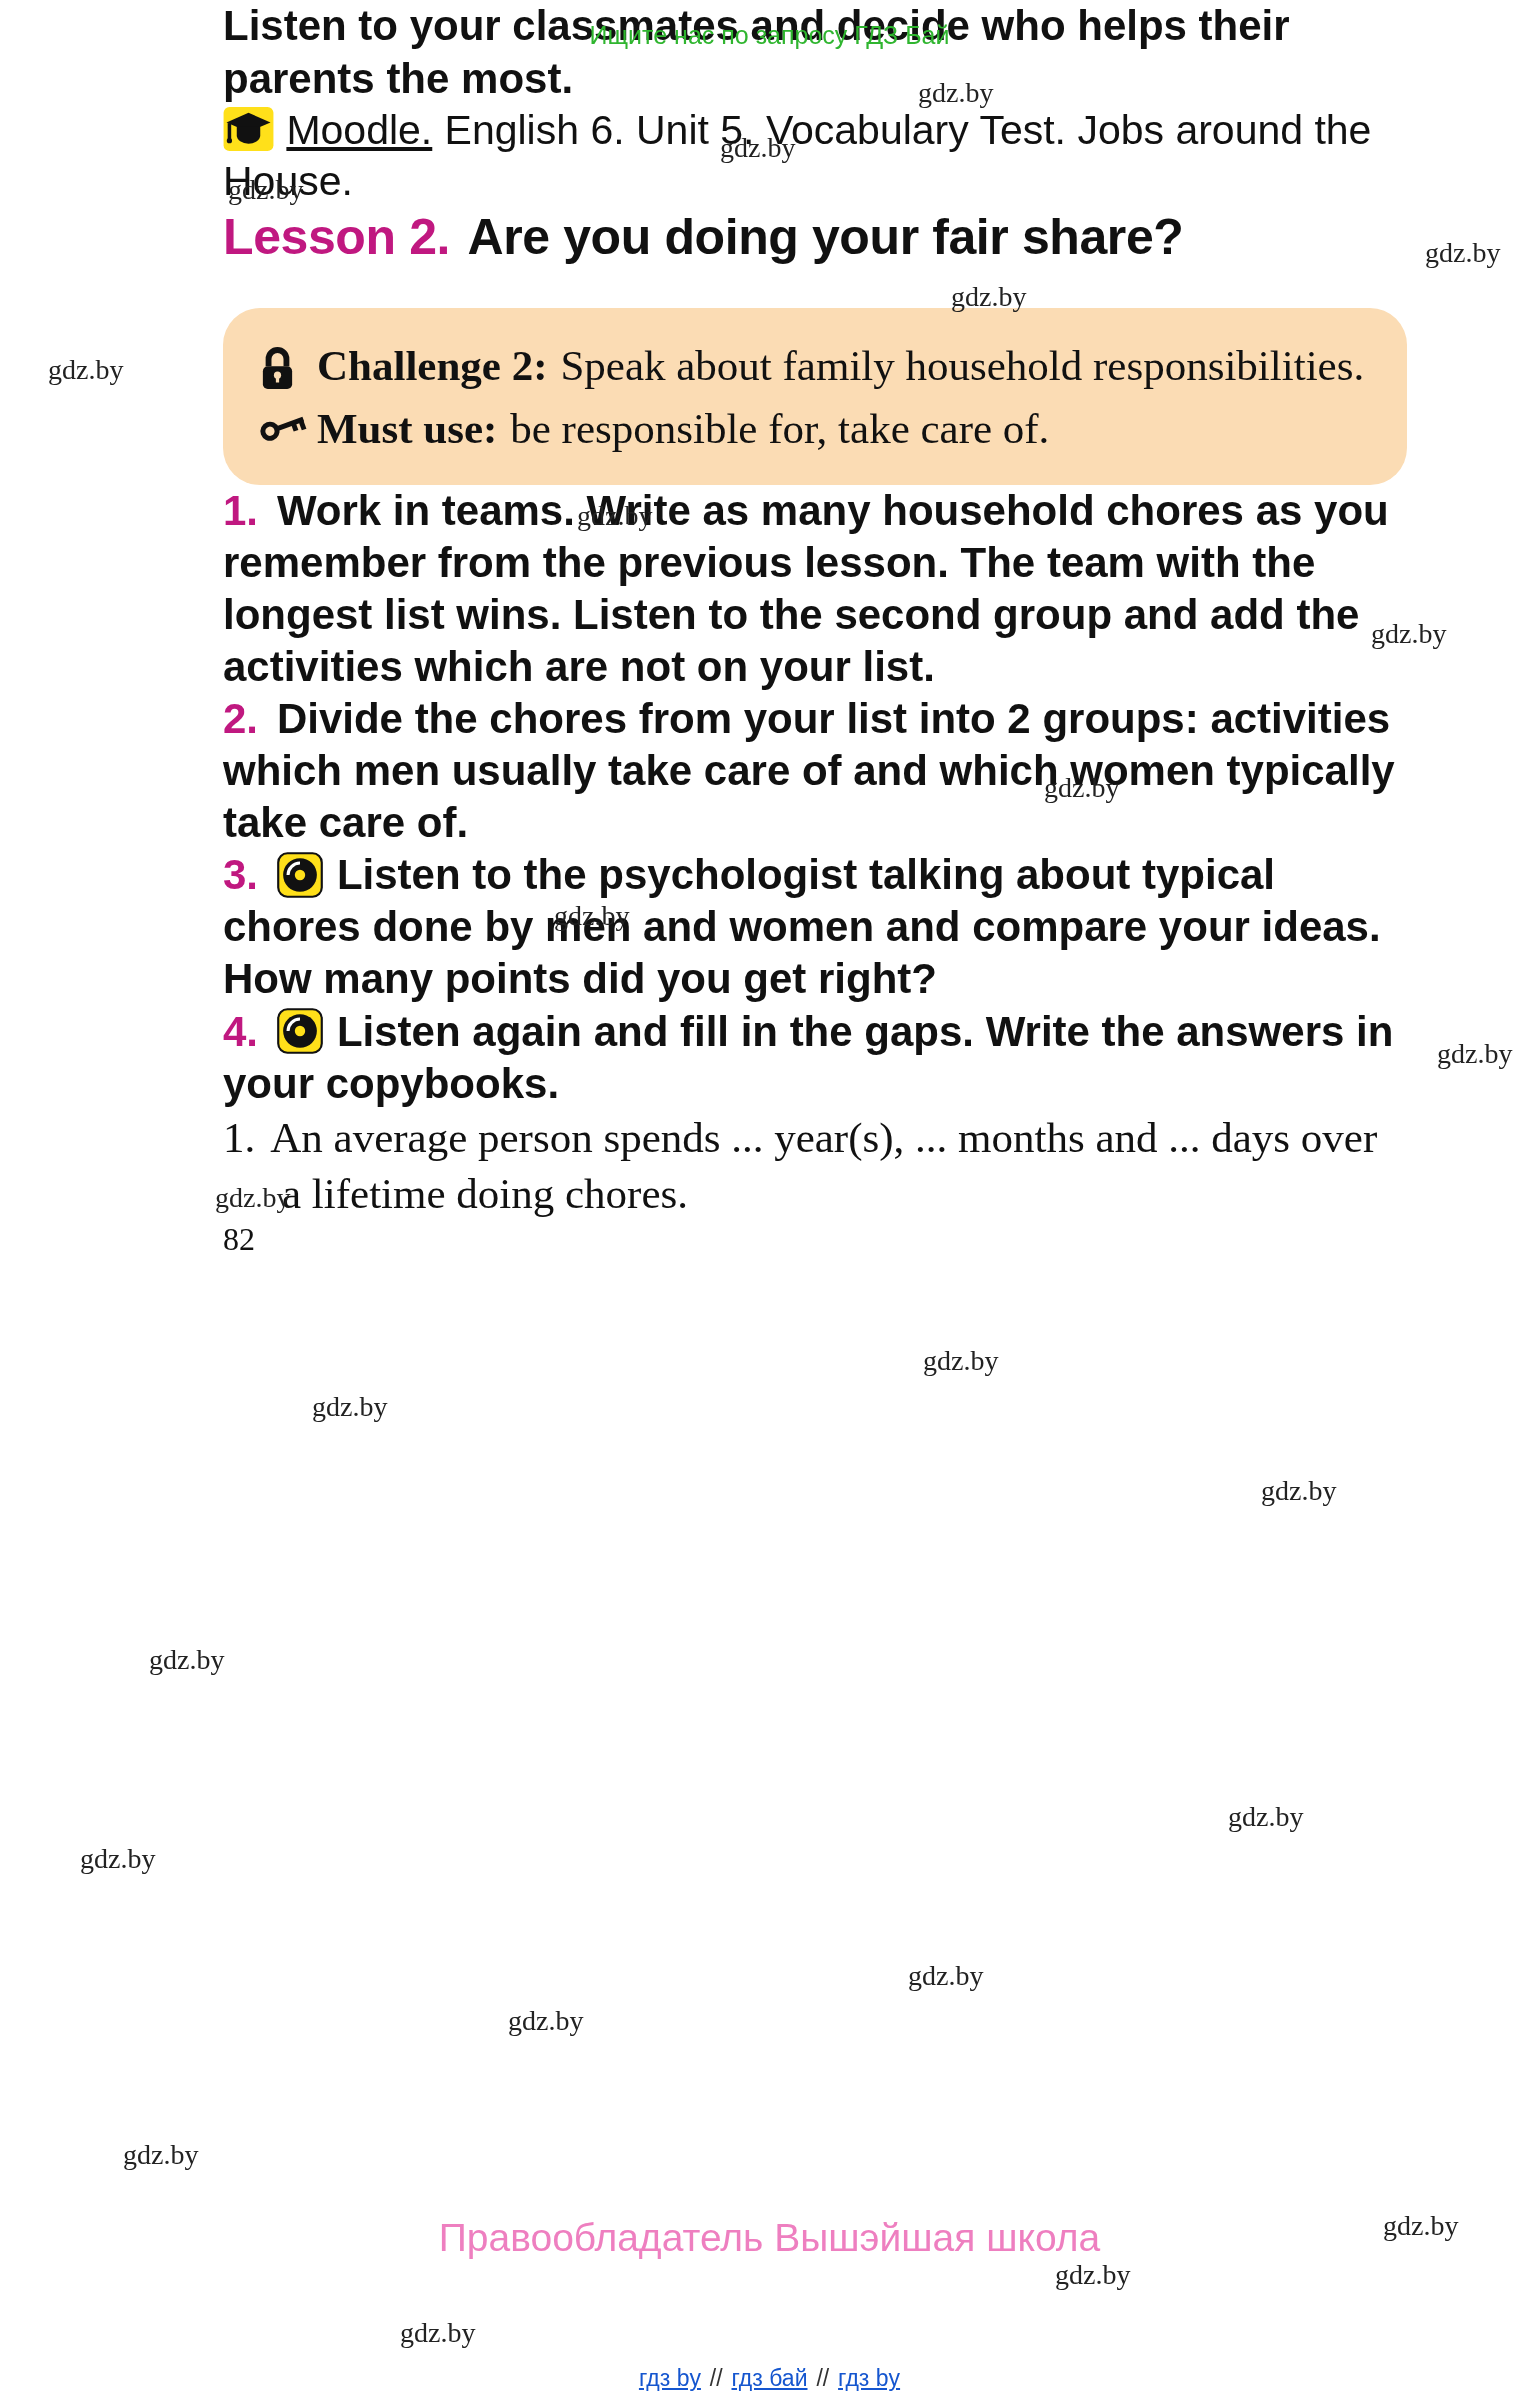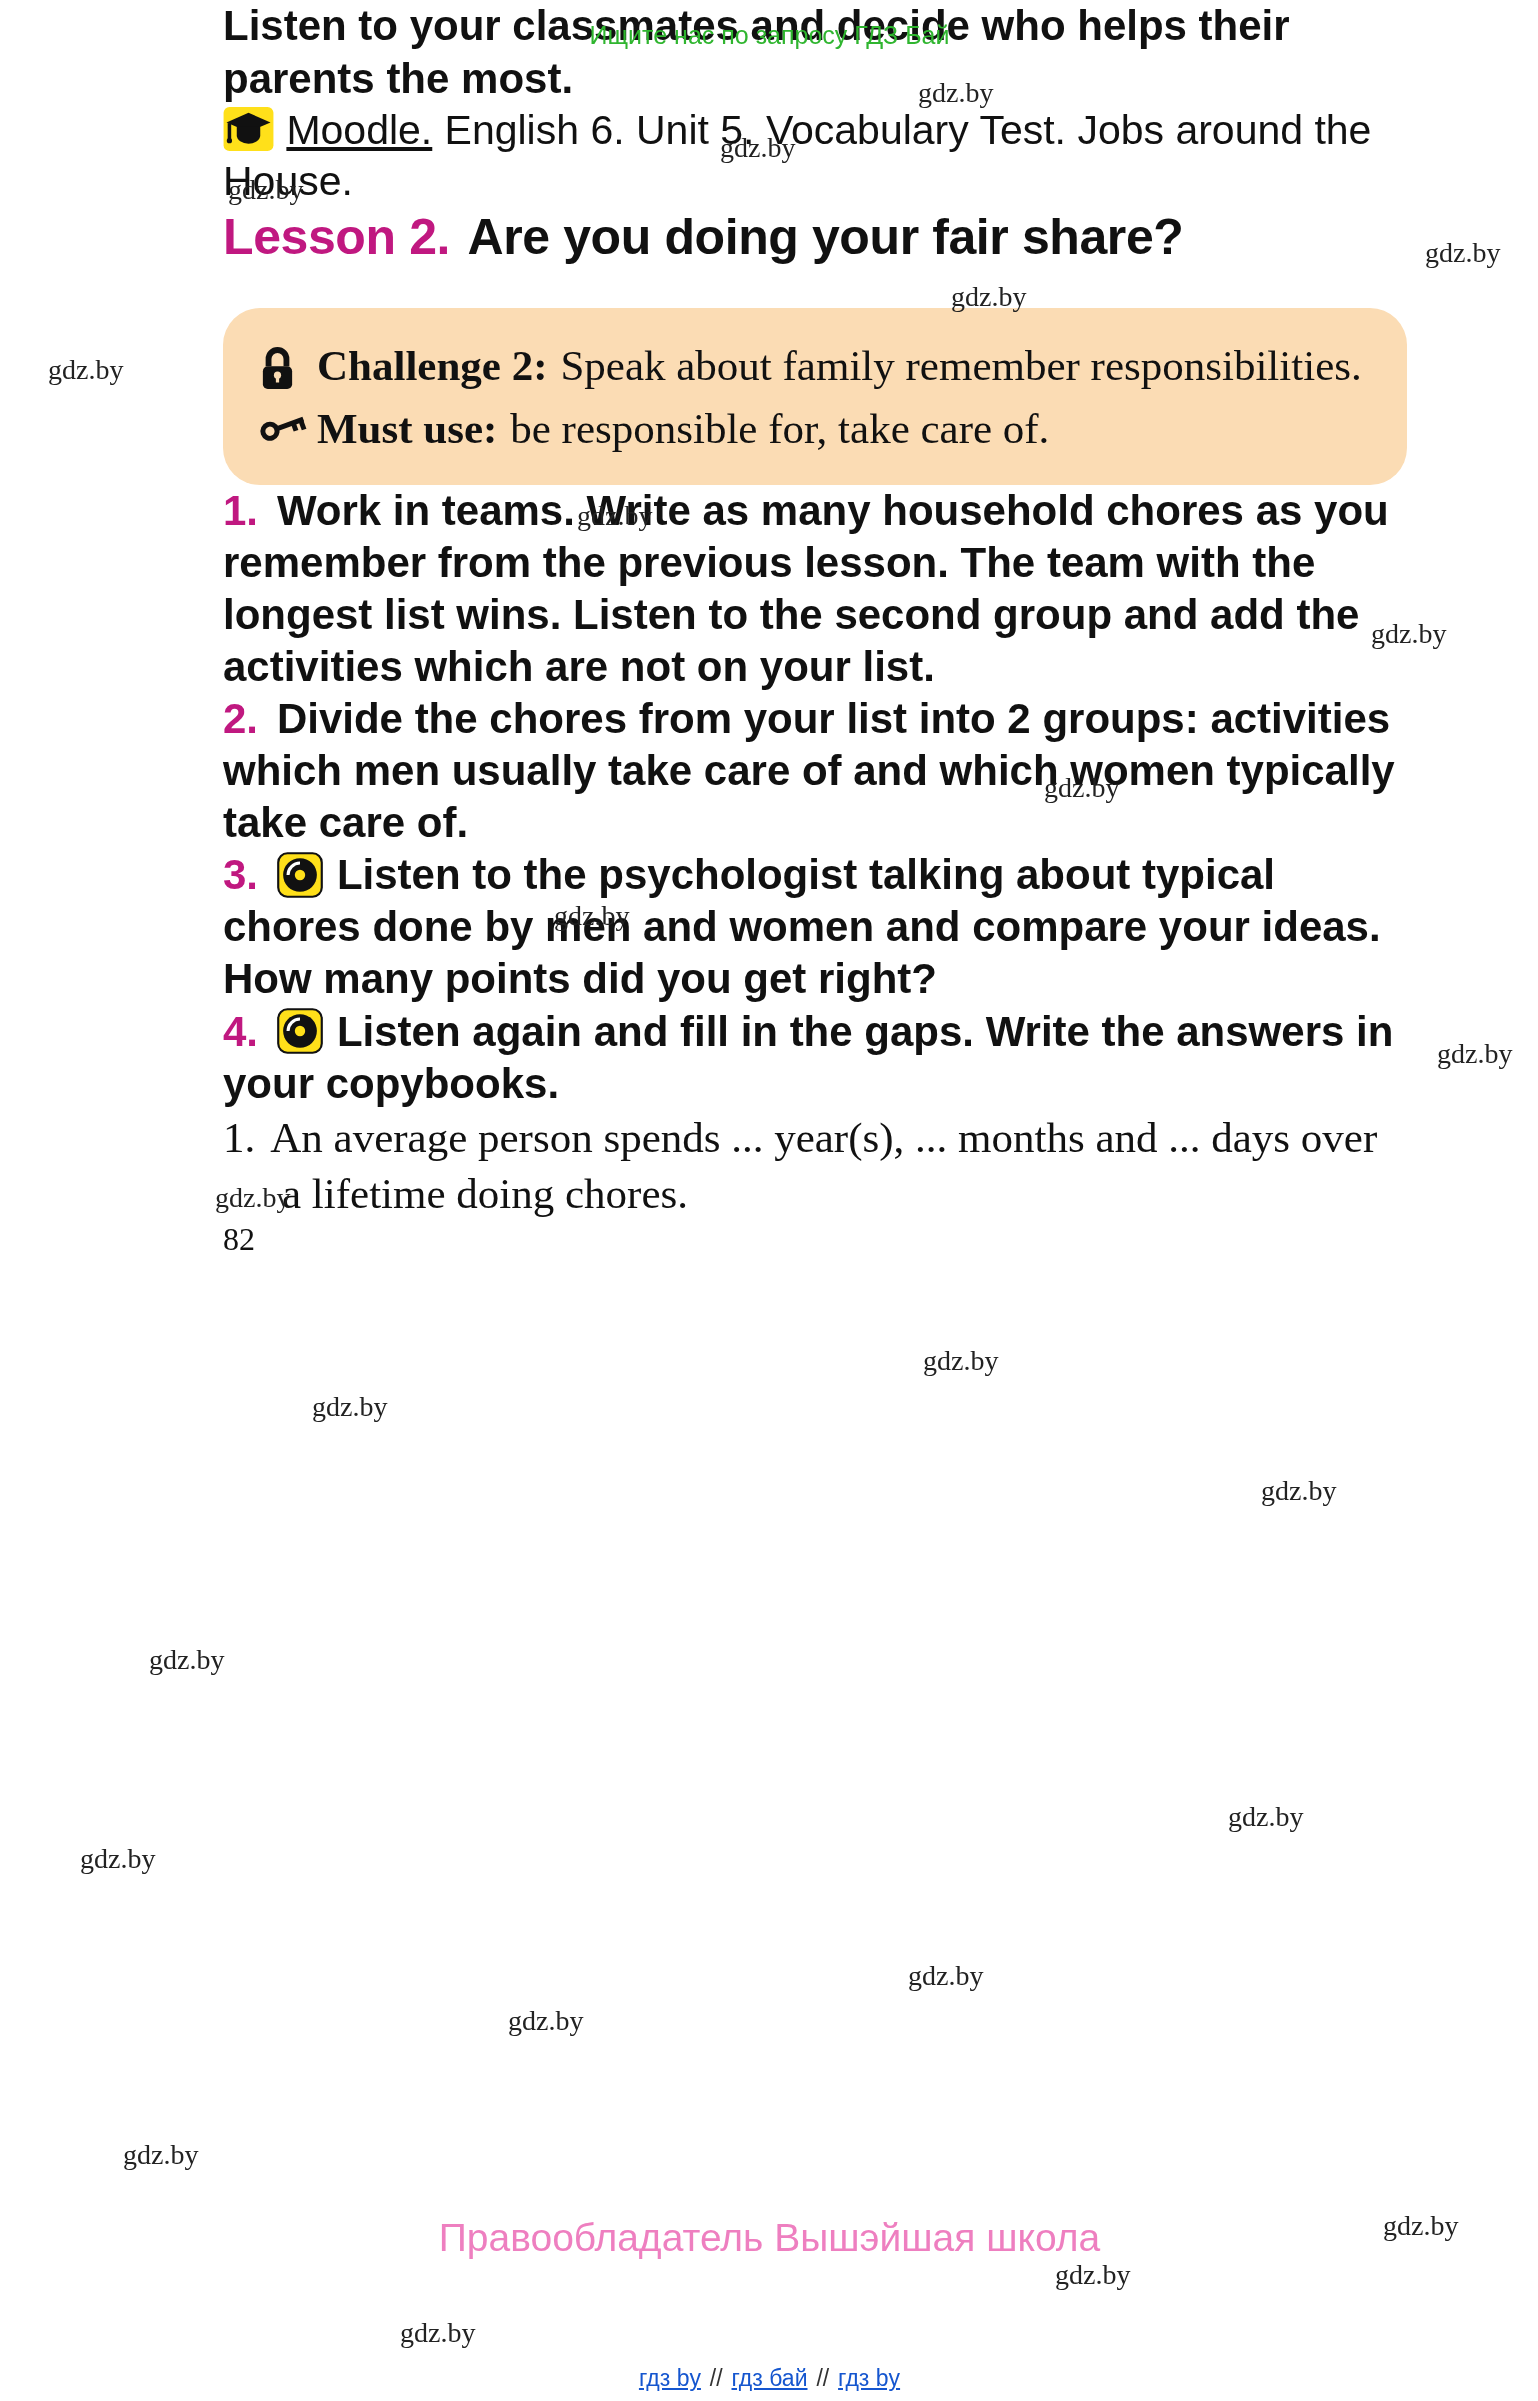--- a/index.html
+++ b/index.html
@@ -130,21 +130,21 @@
     <div class="challenge-row">
       <span class="c-icon">
         <svg viewBox="0 0 24 30" width="39" height="49">
           <path d="M6.5,13 v-4.5 a5.5,5.5 0 0 1 11,0 v4.5" fill="none" stroke="#111" stroke-width="3.6"></path>
           <rect x="3" y="13" width="18" height="14" rx="3" fill="#111"></rect>
           <circle cx="12" cy="18.5" r="2.2" fill="#fbdcb4"></circle>
           <rect x="11" y="18.5" width="2" height="4.5" fill="#fbdcb4"></rect>
         </svg>
       </span>
       <div class="c-text">
-        <span class="c-label">Challenge 2:</span><span>Speak about family remember responsibilities.</span>
+        <span class="c-label">Challenge 2:</span><span>Speak about family household responsibilities.</span>
       </div>
     </div>
     <div class="challenge-row must-row">
       <span class="c-icon">
         <svg viewBox="0 0 32 24" width="50" height="37">
           <g transform="rotate(-20 16 12)">
             <circle cx="7" cy="12" r="4.6" fill="none" stroke="#111" stroke-width="3.2"></circle>
             <line x1="11.6" y1="12" x2="30" y2="12" stroke="#111" stroke-width="3.2"></line>
             <line x1="23" y1="12" x2="23" y2="17.5" stroke="#111" stroke-width="3.2"></line>
             <line x1="28.2" y1="12" x2="28.2" y2="18.5" stroke="#111" stroke-width="3.2"></line>

